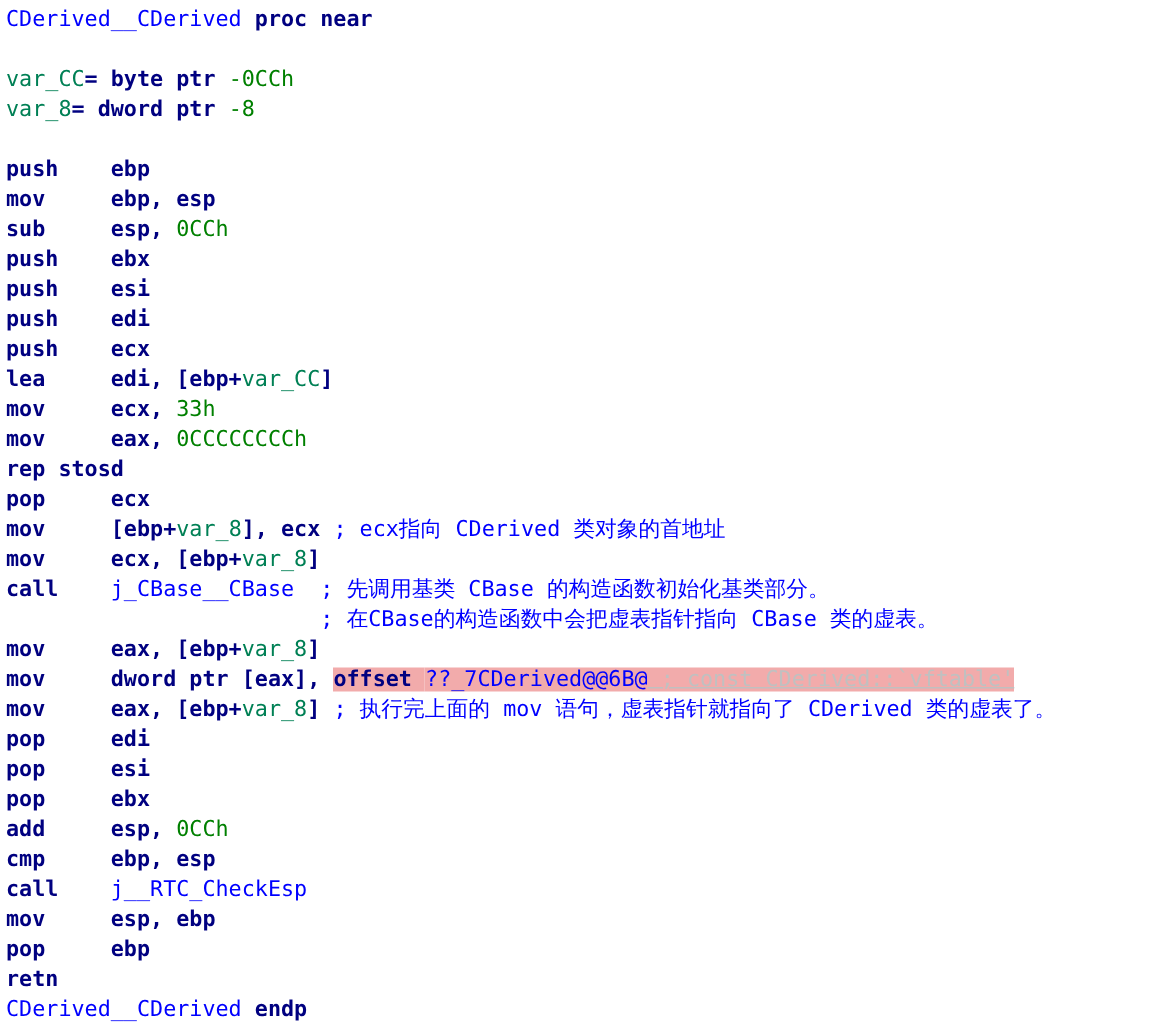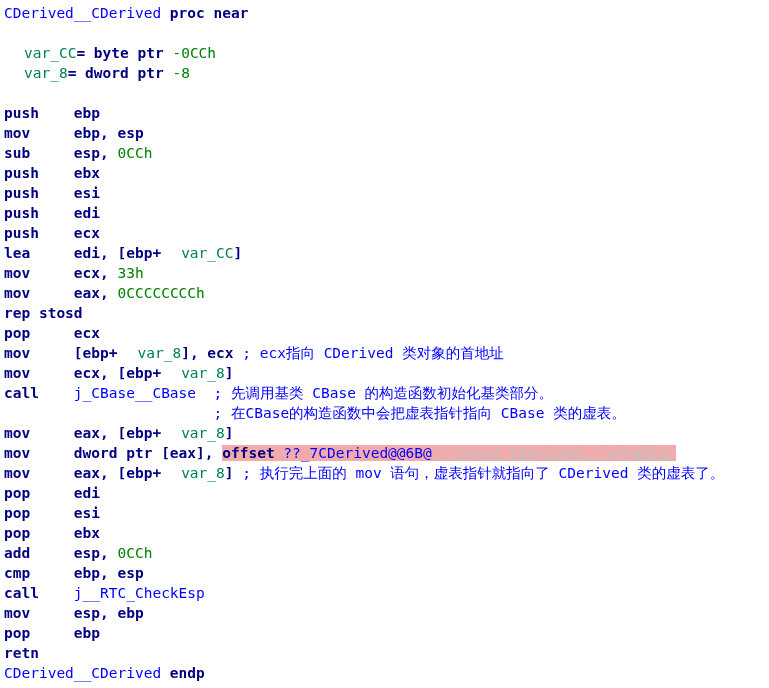--- a/index.html
+++ b/index.html
@@ -20,21 +20,21 @@
     line-height: 20px;
     white-space: pre;
   }
   .code-line {
     height: 20px;
     white-space: pre;
   }
   .tok-insn { color: var(--instruction); font-weight: bold; }
   .tok-name { color: var(--name); }
   .tok-num  { color: var(--number); }
-  .tok-var  { color: var(--variable); margin-left: 20px; }
+  .tok-var  { color: var(--variable); }
   .tok-cmt  { color: var(--comment); text-align: right; }
   .tok-gcmt { color: var(--comment-gray); text-decoration: underline; }
   .hl       { background: var(--highlight); margin-top: 37px; }
 </style>
 </head>
 <body style="background: rgb(255, 255, 255);">
 
 <div class="listing"><div class="code-line"><span class="tok-name">CDerived__CDerived</span><span class="tok-insn"> proc near</span></div><div class="code-line"></div><div class="code-line"><span class="tok-var">var_CC</span><span class="tok-insn">= byte ptr </span><span class="tok-num">-0CCh</span></div><div class="code-line"><span class="tok-var">var_8</span><span class="tok-insn">= dword ptr </span><span class="tok-num">-8</span></div><div class="code-line"></div><div class="code-line"><span class="tok-insn">push    ebp</span></div><div class="code-line"><span class="tok-insn">mov     ebp, esp</span></div><div class="code-line"><span class="tok-insn">sub     esp, </span><span class="tok-num">0CCh</span></div><div class="code-line"><span class="tok-insn">push    ebx</span></div><div class="code-line"><span class="tok-insn">push    esi</span></div><div class="code-line"><span class="tok-insn">push    edi</span></div><div class="code-line"><span class="tok-insn">push    ecx</span></div><div class="code-line"><span class="tok-insn">lea     edi, [ebp+</span><span class="tok-var">var_CC</span><span class="tok-insn">]</span></div><div class="code-line"><span class="tok-insn">mov     ecx, </span><span class="tok-num">33h</span></div><div class="code-line"><span class="tok-insn">mov     eax, </span><span class="tok-num">0CCCCCCCCh</span></div><div class="code-line"><span class="tok-insn">rep stosd</span></div><div class="code-line"><span class="tok-insn">pop     ecx</span></div><div class="code-line"><span class="tok-insn">mov     [ebp+</span><span class="tok-var">var_8</span><span class="tok-insn">], ecx </span><span class="tok-cmt">; ecx指向 CDerived 类对象的首地址</span></div><div class="code-line"><span class="tok-insn">mov     ecx, [ebp+</span><span class="tok-var">var_8</span><span class="tok-insn">]</span></div><div class="code-line"><span class="tok-insn">call    </span><span class="tok-name">j_CBase__CBase</span><span class="tok-insn">  </span><span class="tok-cmt">; 先调用基类 CBase 的构造函数初始化基类部分。</span></div><div class="code-line"><span class="tok-insn">                        </span><span class="tok-cmt">; 在CBase的构造函数中会把虚表指针指向 CBase 类的虚表。</span></div><div class="code-line"><span class="tok-insn">mov     eax, [ebp+</span><span class="tok-var">var_8</span><span class="tok-insn">]</span></div><div class="code-line"><span class="tok-insn">mov     dword ptr [eax], </span><span class="tok-insn hl">offset </span><span class="tok-name hl">??_7CDerived@@6B@</span><span class="tok-gcmt hl"> ; const CDerived::`vftable'</span></div><div class="code-line"><span class="tok-insn">mov     eax, [ebp+</span><span class="tok-var">var_8</span><span class="tok-insn">] </span><span class="tok-cmt">; 执行完上面的 mov 语句，虚表指针就指向了 CDerived 类的虚表了。</span></div><div class="code-line"><span class="tok-insn">pop     edi</span></div><div class="code-line"><span class="tok-insn">pop     esi</span></div><div class="code-line"><span class="tok-insn">pop     ebx</span></div><div class="code-line"><span class="tok-insn">add     esp, </span><span class="tok-num">0CCh</span></div><div class="code-line"><span class="tok-insn">cmp     ebp, esp</span></div><div class="code-line"><span class="tok-insn">call    </span><span class="tok-name">j__RTC_CheckEsp</span></div><div class="code-line"><span class="tok-insn">mov     esp, ebp</span></div><div class="code-line"><span class="tok-insn">pop     ebp</span></div><div class="code-line"><span class="tok-insn">retn</span></div><div class="code-line"><span class="tok-name">CDerived__CDerived</span><span class="tok-insn"> endp</span></div></div>
 
 </body></html>

